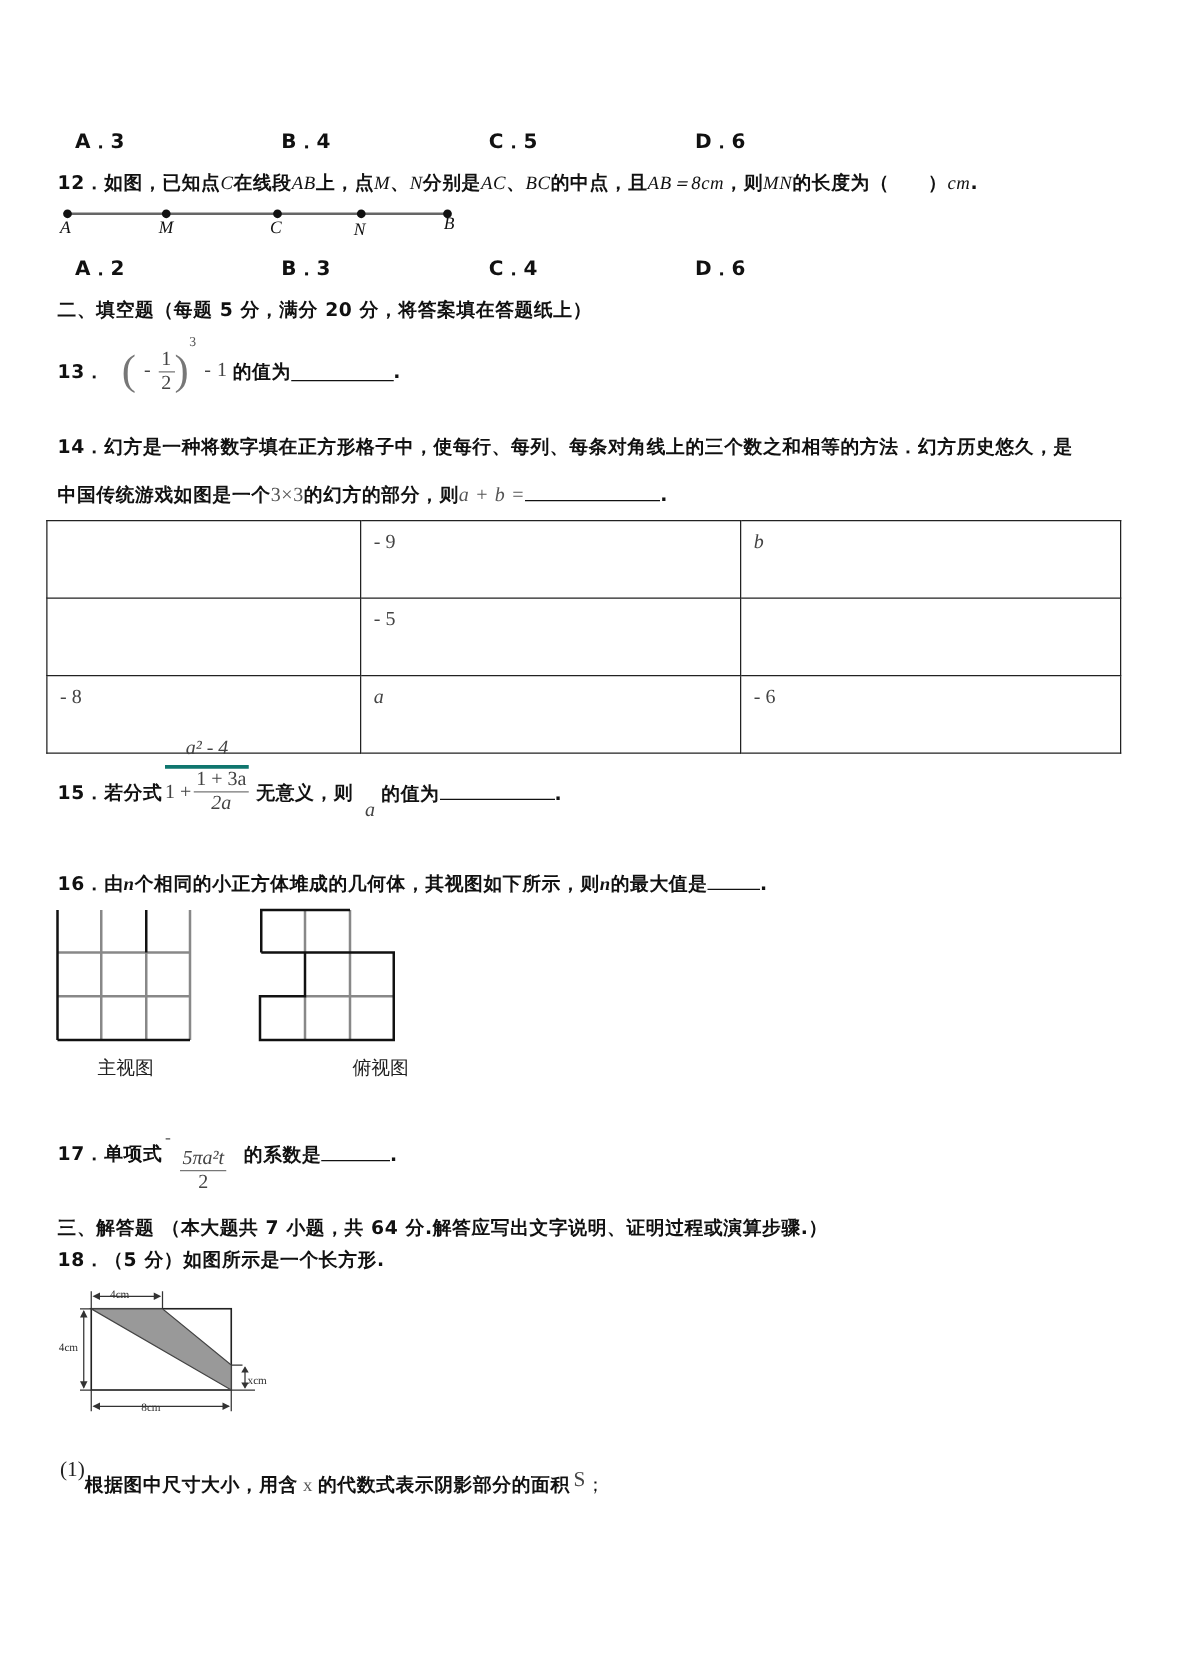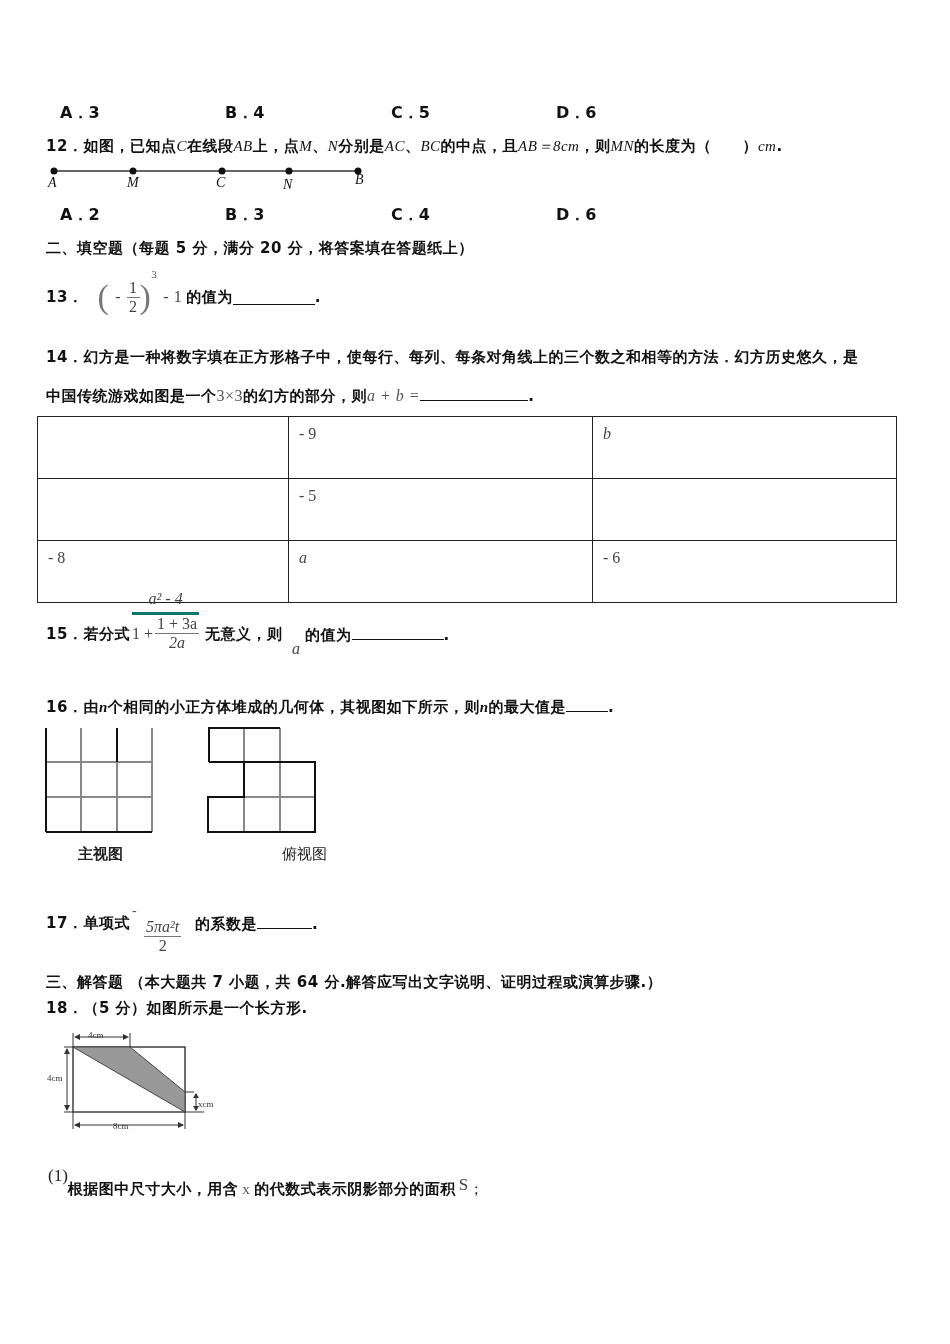--- a/index.html
+++ b/index.html
@@ -132,21 +132,21 @@
     <line x1="4" y1="71" x2="110" y2="71"></line>
     <line x1="75" y1="36" x2="75" y2="106"></line>
     <line x1="110" y1="2" x2="110" y2="106"></line>
   </g>
   <g stroke="#111" stroke-width="2" fill="none">
     <line x1="4" y1="2" x2="4" y2="106"></line>
     <line x1="75" y1="2" x2="75" y2="36"></line>
     <line x1="4" y1="106" x2="110" y2="106"></line>
   </g>
 </svg>
-<div class="abs caption" style="left:78px;top:845px;font-weight:bold;">主视图</div>
+<div class="abs caption" style="left:78px;top:845px;">主视图</div>
 
 <svg class="abs" style="left:205px;top:726px;" width="115" height="110">
   <g stroke="#888" stroke-width="2" fill="none">
     <line x1="39" y1="2" x2="39" y2="36"></line>
     <line x1="75" y1="2" x2="75" y2="106"></line>
     <line x1="39" y1="71" x2="110" y2="71"></line>
     <line x1="39" y1="71" x2="39" y2="106"></line>
   </g>
   <g stroke="#111" stroke-width="2" fill="none">
     <polyline points="4,36 4,2 75,2"></polyline>

